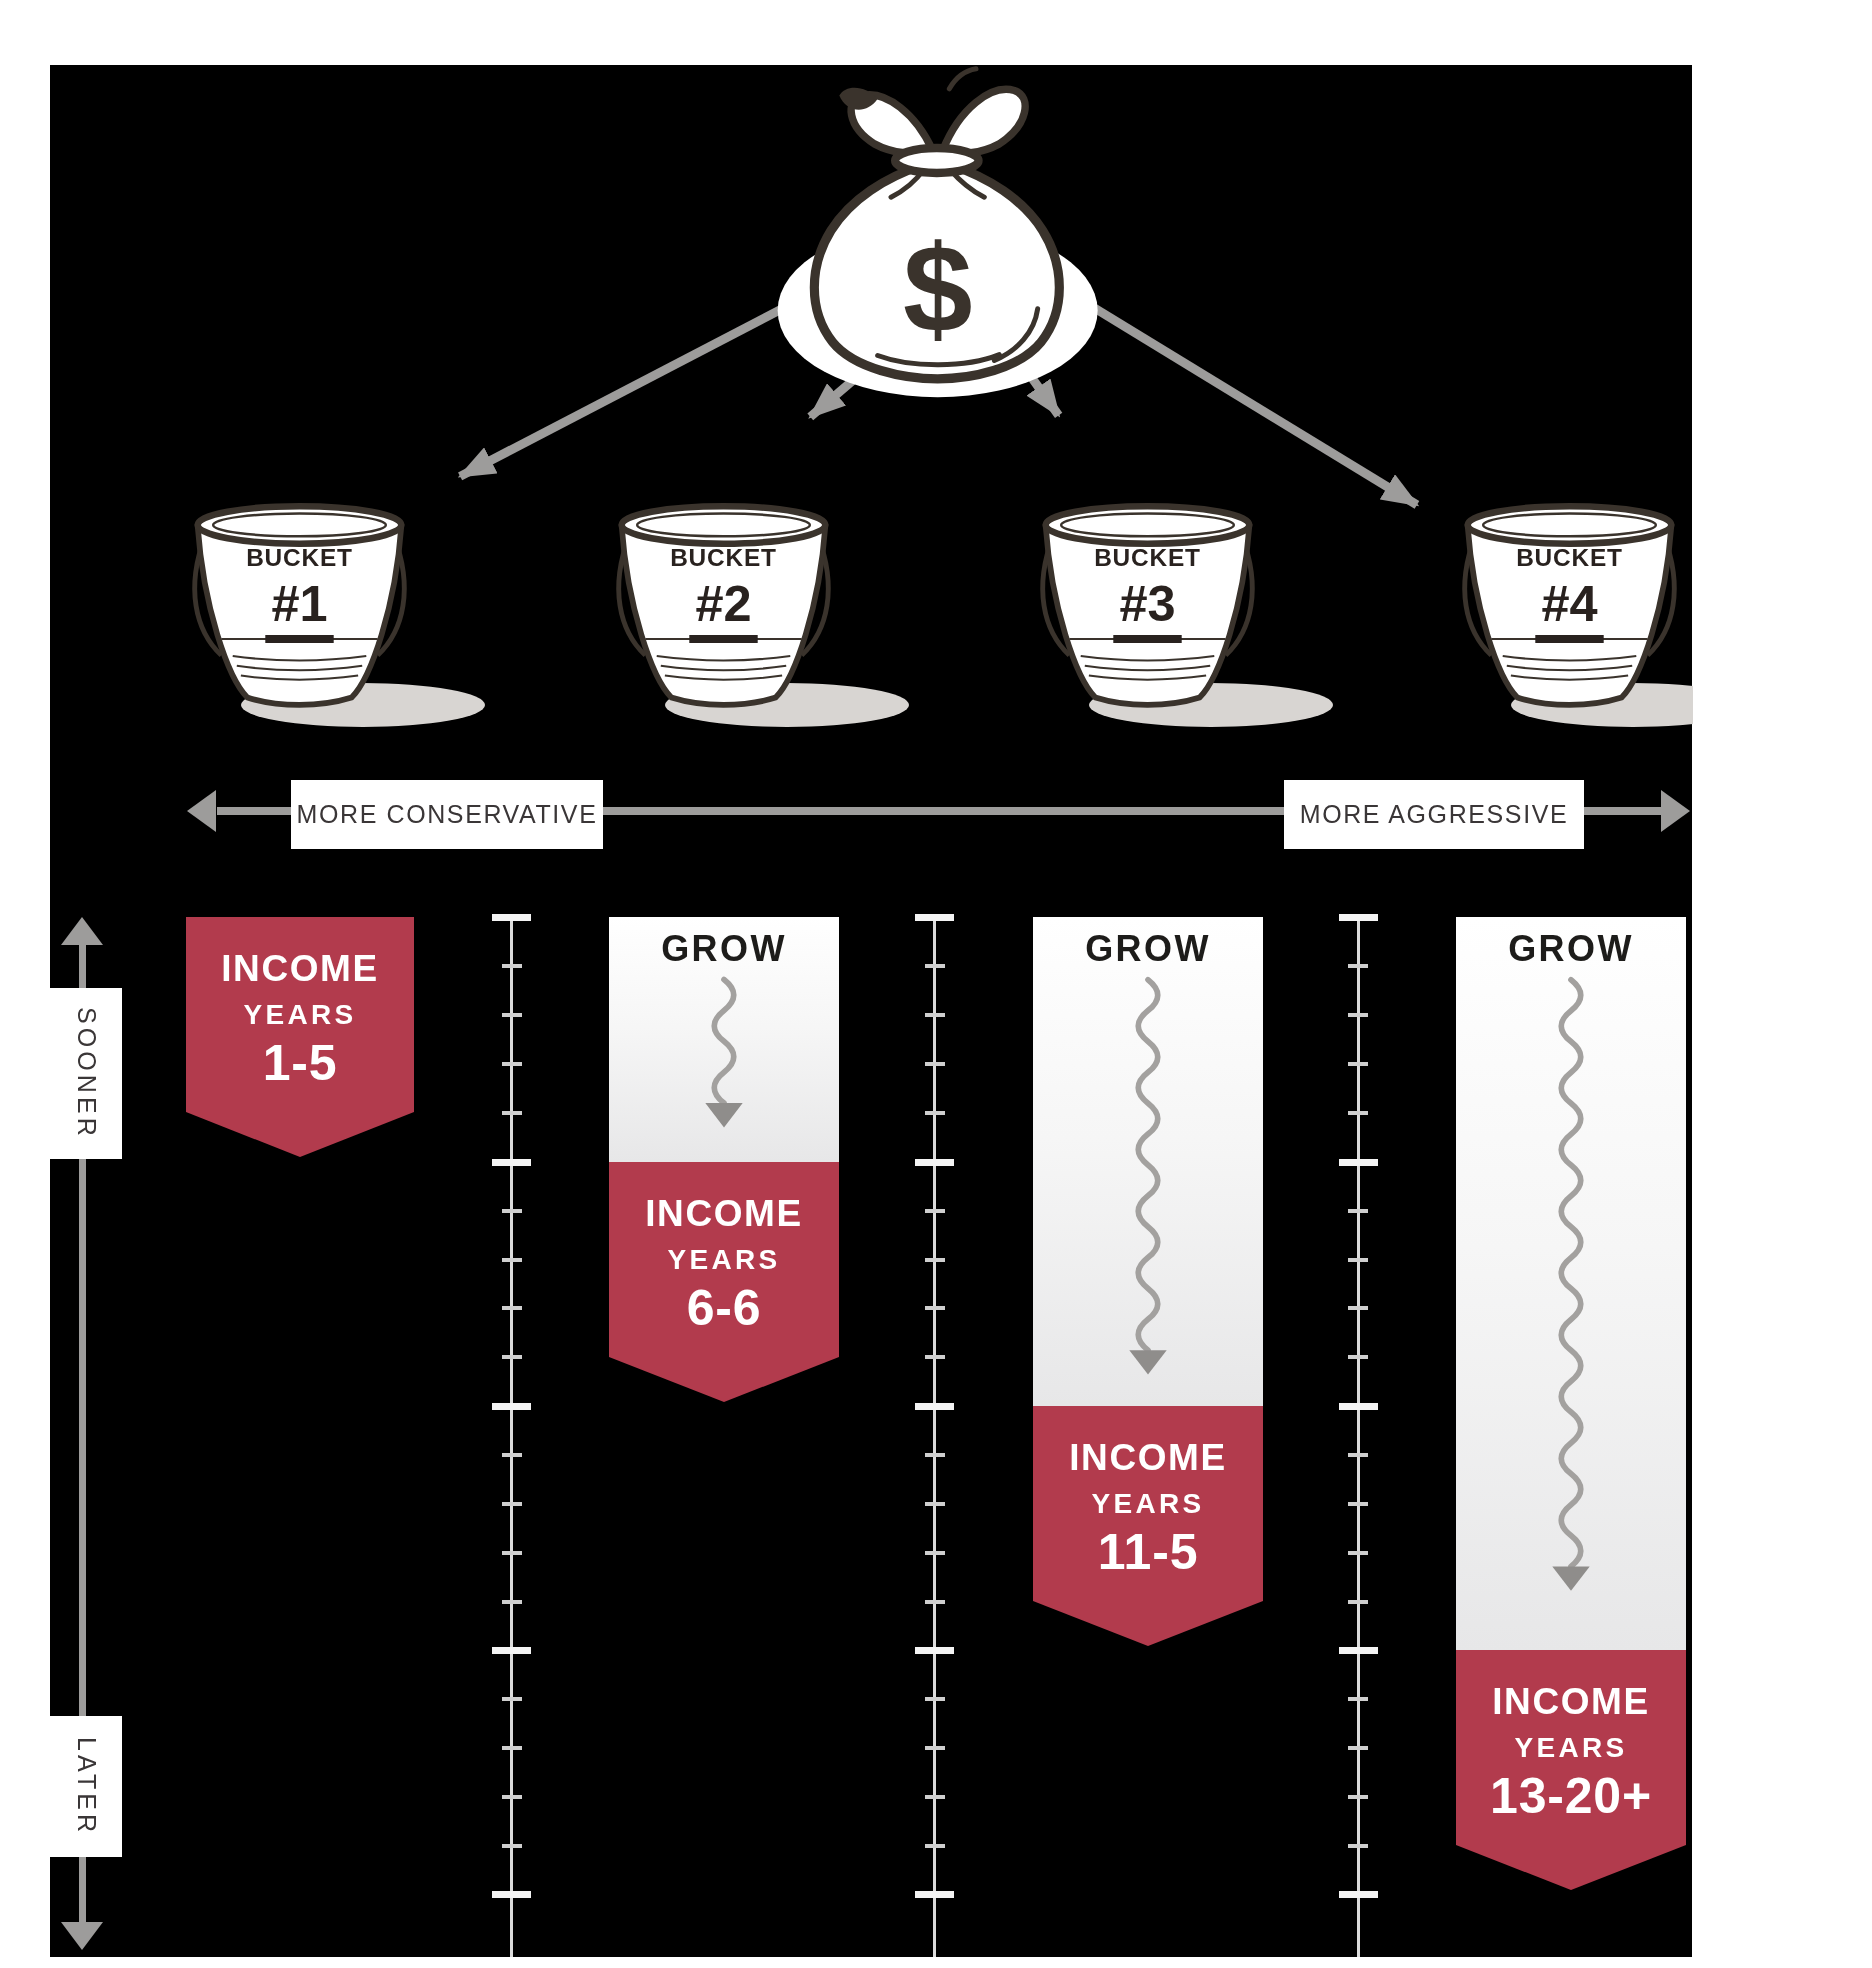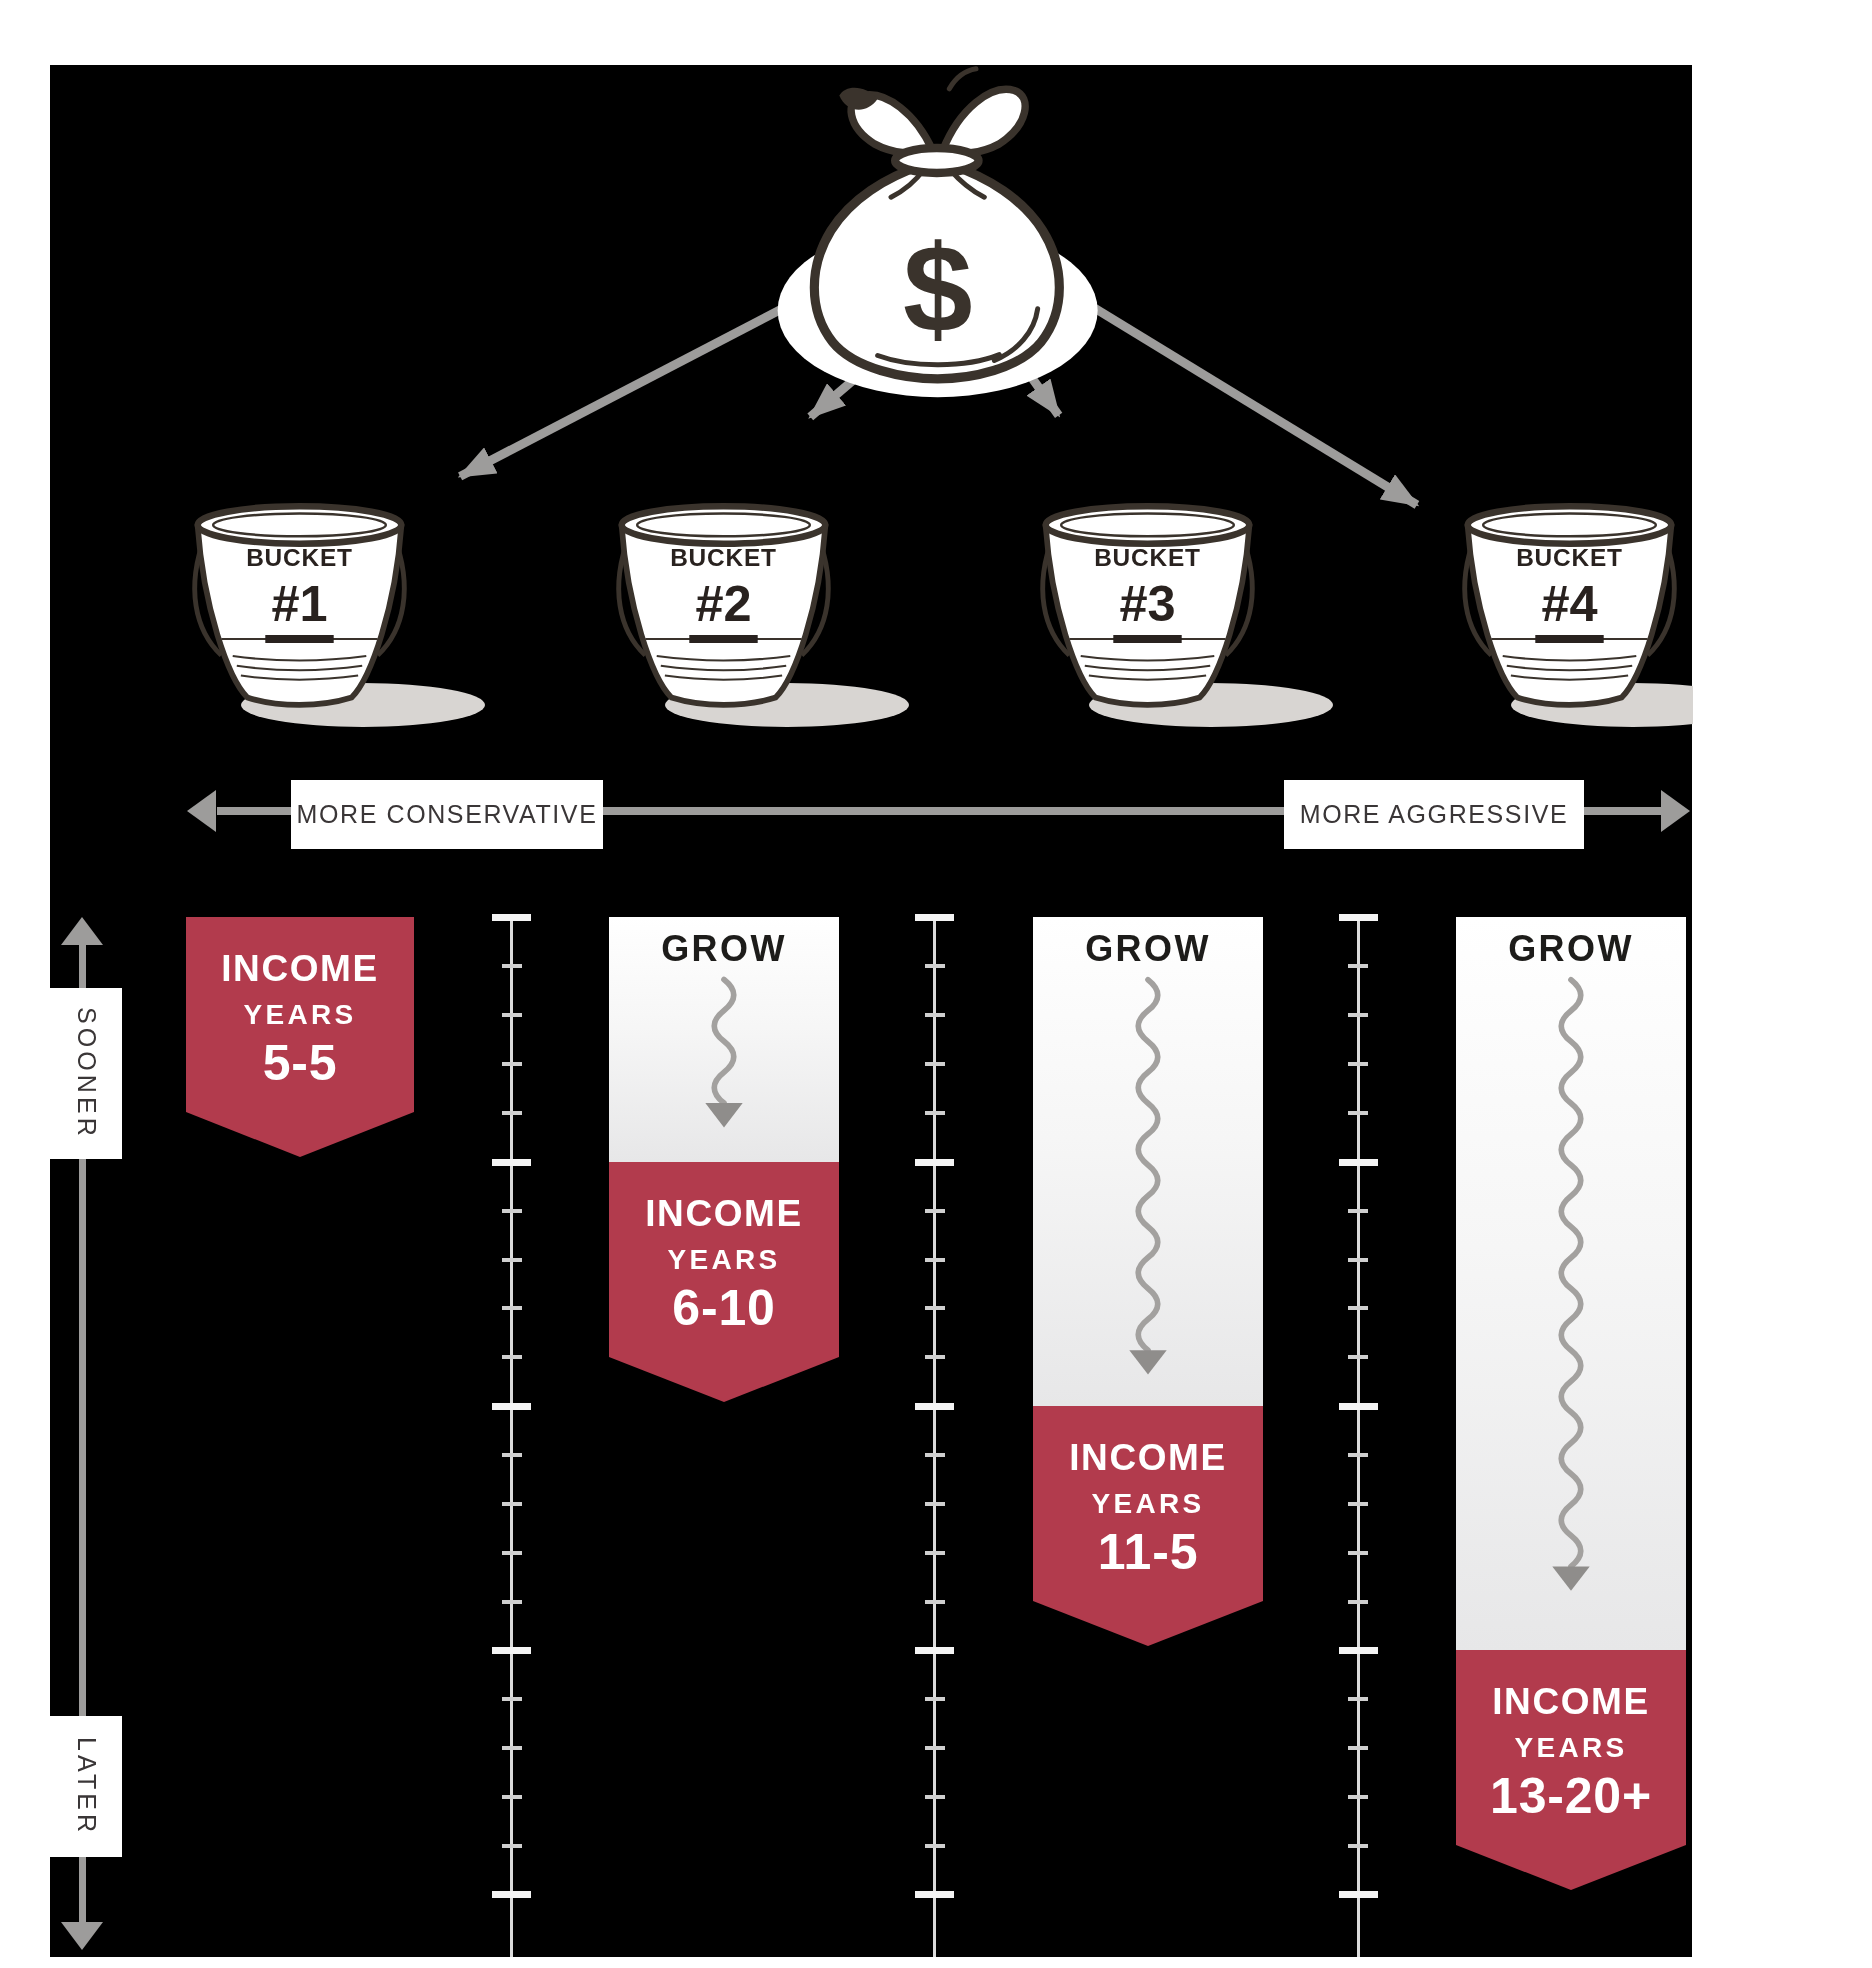--- a/index.html
+++ b/index.html
@@ -266,34 +266,34 @@
 
   <div id="v-line"></div>
   <div id="v-head-top"></div>
   <div id="v-head-bottom"></div>
   <div id="box-sooner" class="time-box">SOONER</div>
   <div id="box-later" class="time-box">LATER</div>
 
   <div class="pennant" style="left:186px;top:917px;width:228px;height:240px">
     <div class="pn-income">INCOME</div>
     <div class="pn-years">YEARS</div>
-    <div class="pn-range">5-5</div>
+    <div class="pn-range">1-5</div>
   </div>
 
   <div class="grow-box" style="left:609px;top:917px;width:230px;height:245px">
     <div class="grow-label">GROW</div>
     <svg class="squiggle" width="52" height="164" viewBox="0 0 64 201">
         <path d="M32 4 q 24 19 0 38 q -24 19 0 38 q 24 19 0 38 q -24 19 0 38" fill="none" stroke="#a3a19f" stroke-width="7" stroke-linecap="round"></path>
         <polygon points="9,156 55,156 32,186" fill="#8f8d8b"></polygon>
       </svg>
   </div>
   <div class="pennant" style="left:609px;top:1162px;width:230px;height:240px">
     <div class="pn-income">INCOME</div>
     <div class="pn-years">YEARS</div>
-    <div class="pn-range">6-10</div>
+    <div class="pn-range">6-6</div>
   </div>
 
   <div class="grow-box" style="left:1033px;top:917px;width:230px;height:489px">
     <div class="grow-label">GROW</div>
     <svg class="squiggle" width="52" height="408" viewBox="0 0 64 501">
         <path d="M32 4 q 24 19 0 38 q -24 19 0 38 q 24 19 0 38 q -24 19 0 38 q 24 19 0 38 q -24 19 0 38 q 24 19 0 38 q -24 19 0 38 q 24 19 0 38 q -24 19 0 38 q 24 19 0 38 q -24 19 0 38" fill="none" stroke="#a3a19f" stroke-width="7" stroke-linecap="round"></path>
         <polygon points="9,460 55,460 32,490" fill="#8f8d8b"></polygon>
       </svg>
   </div>
   <div class="pennant" style="left:1033px;top:1406px;width:230px;height:240px">

